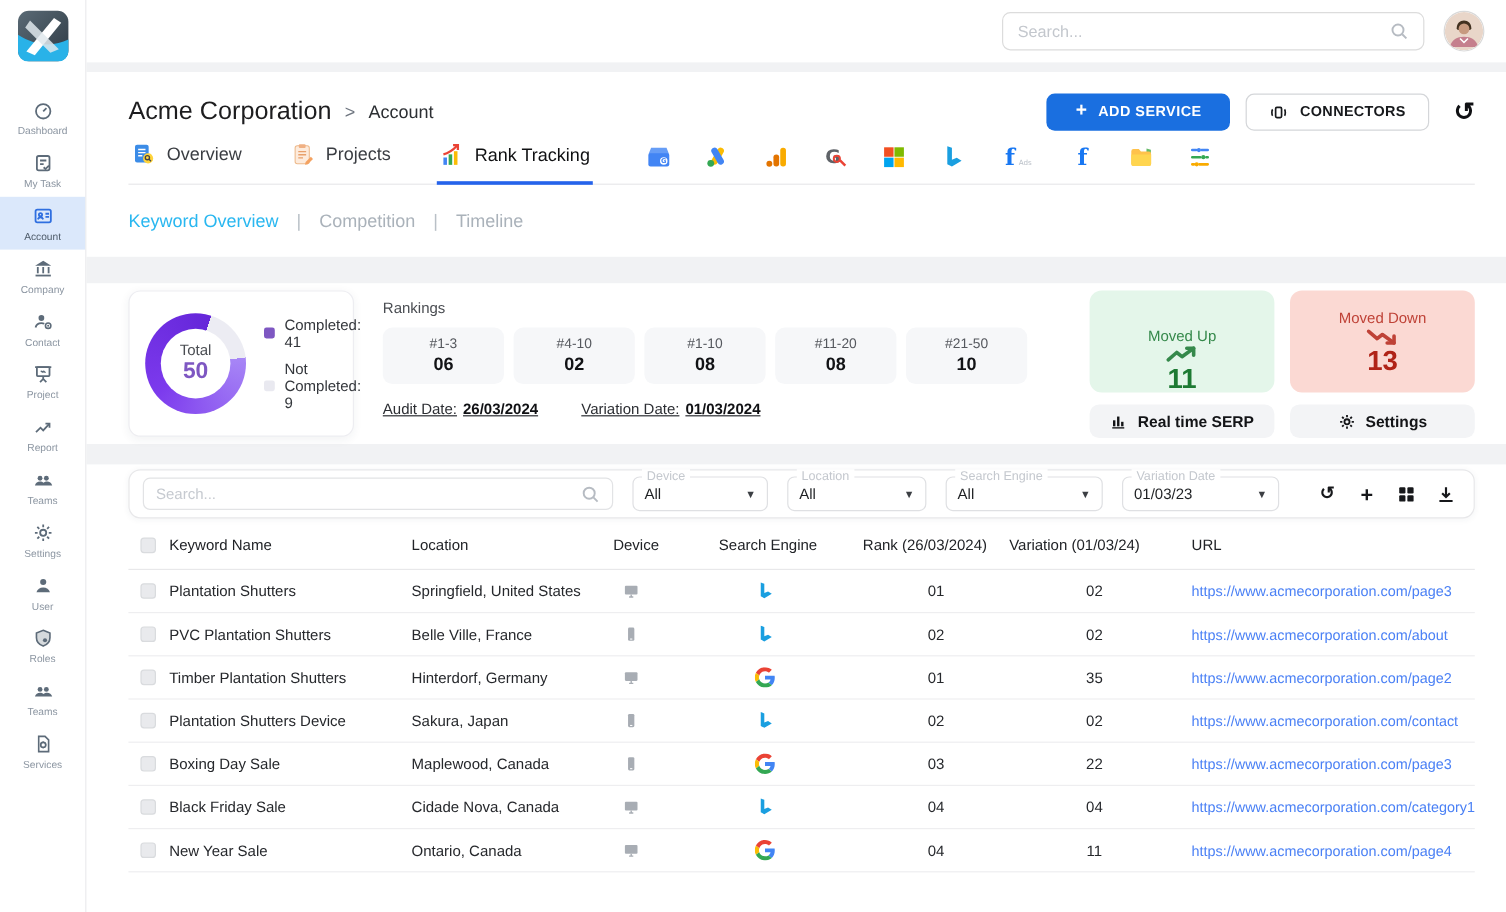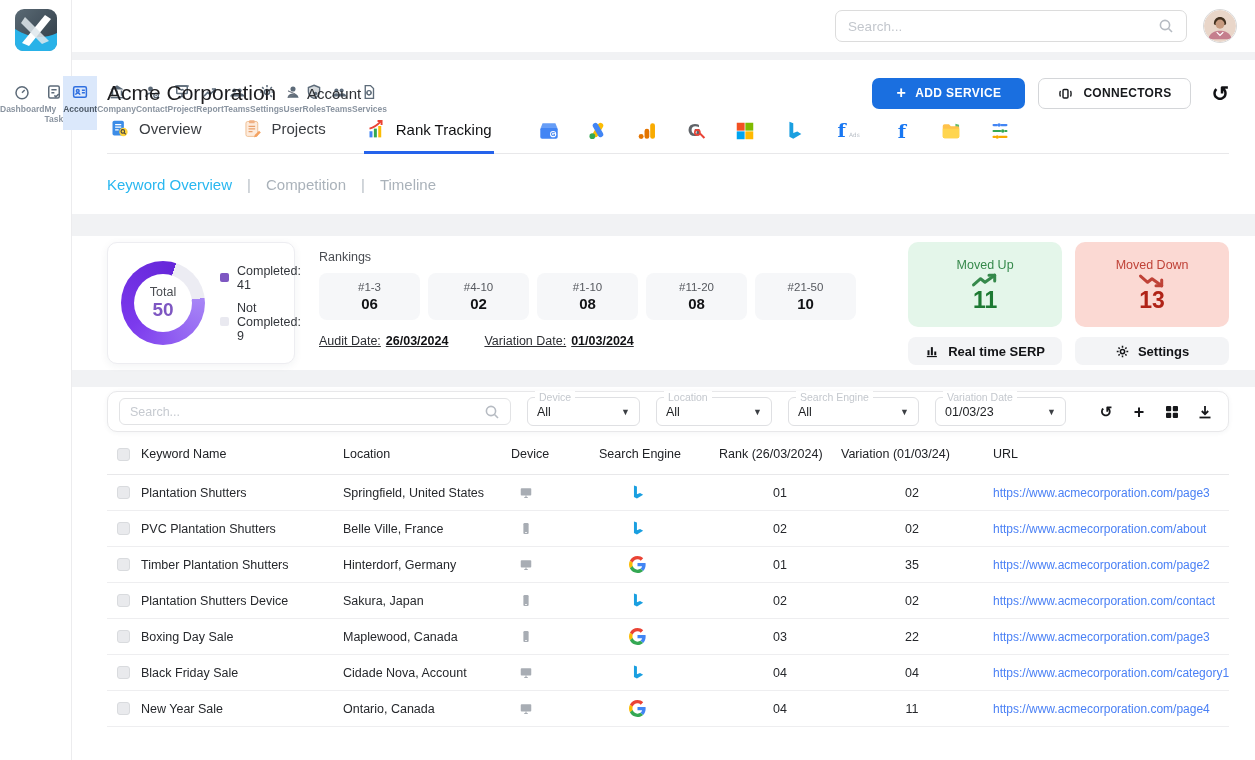--- a/index.html
+++ b/index.html
@@ -4,21 +4,21 @@
 <style>
   * { box-sizing: border-box; margin: 0; padding: 0; }
   html,body { width:1255px; height:760px; overflow:hidden; background:#fff;
     font-family:"Liberation Sans", sans-serif; color:#222; }
   .app { display:flex; width:1255px; height:760px; }
 
   
   .sidebar { width:72px; flex:0 0 72px; border-right:1px solid #ececee; background:#fff;
     display:flex; flex-direction:column; align-items:center; }
   .logo { width:44px; height:44px; margin:8px 0 24px; cursor:pointer; }
-  .nav { width:100%; display:flex; flex-direction:row;font-weight:bold; }
+  .nav { width:100%; display:flex; flex-direction:column; }
   .nav-item { display:flex; flex-direction:column; align-items:center; gap:3px;
     padding:7px 0 6px; cursor:pointer; }
   .nav-item .nicon { width:18px; height:18px; color:#5d6b79; display:block; }
   .nav-item .nicon svg { width:100%; height:100%; }
   .nav-item .nlabel { font-size:8.5px; color:#8b95a1; }
   .nav-item.active { background:#dbe8fb; }
   .nav-item.active .nicon { color:#2f6fe0; }
   .nav-item.active .nlabel { color:#4d5a68; }
 
   
@@ -94,21 +94,21 @@
     flex-direction:column; align-items:center; justify-content:center; gap:2px; cursor:pointer; }
   .bucket-range { font-size:11.5px; color:#55585e; }
   .bucket-count { font-size:15px; font-weight:bold; color:#121316; }
   .audit-row { margin-top:14px; display:flex; gap:36px; font-size:12.5px; color:#2c2e33;text-decoration:underline; }
   .audit-row b { margin-left:5px; color:#101114; }
 
   .right-col { margin-left:auto; display:flex; flex-direction:column; }
   .move-row { display:flex; gap:13px; }
   .move-card { width:154px; height:85px; border-radius:10px; display:flex; flex-direction:column;
     align-items:center; justify-content:center; gap:1px; }
-  .move-card.up { background:#e4f6ea; color:#35894b; }
+  .move-card.up { background:#e4f6ea; color:#35894b;justify-content:flex-end; }
   .move-card.down { background:#fbd9d3; color:#bf4237; }
   .move-label { font-size:12.5px; }
   .move-arrow { width:30px; height:15px; }
   .move-arrow svg { width:100%; height:100%; }
   .move-value { font-size:23px; font-weight:bold; line-height:1; }
   .up .move-value { color:#1d7a33; }
   .down .move-value { color:#b02317; }
   .serp-row { display:flex; gap:13px; margin-top:10px; }
   .gbtn { width:154px; height:28px; background:#f3f4f6; border:none; border-radius:8px;
     display:flex; align-items:center; justify-content:center; gap:8px; font-size:13px; font-weight:bold;
@@ -674,21 +674,21 @@
                   <path fill="#34A853" d="M24 48c6.48 0 11.93-2.13 15.89-5.81l-7.73-6c-2.15 1.45-4.92 2.3-8.16 2.3-6.26 0-11.57-4.22-13.47-9.91l-7.98 6.19C6.51 42.62 14.62 48 24 48z"></path>
                 </svg>
               </span>
     <span class="num cell-rank">03</span>
     <span class="num cell-variation">22</span>
     <span class="cell-url"><a href="#">https://www.acmecorporation.com/page3</a></span>
   </div>
             <div class="trow">
     <span class="cb"></span>
     <span class="cell-keyword">Black Friday Sale</span>
-    <span class="cell-location">Cidade Nova, Account</span>
+    <span class="cell-location">Cidade Nova, Canada</span>
     <span class="dev-icon"><svg viewBox="0 0 24 24">
                   <rect x="3" y="4.5" width="18" height="12.5" rx="1.5" fill="currentColor"></rect>
                   <path d="M9 20.5h6M12 17v3.5" stroke="currentColor" stroke-width="2"></path>
                 </svg></span>
     <span class="eng-icon">
                 <svg viewBox="0 0 24 24">
                   <path d="M7 2l4.2 1.5v10.8l4.4-1.7 4.4 2.7-8.8 5.2L7 18.3z" fill="#1A9FE0"></path>
                 </svg>
               </span>
     <span class="num cell-rank">04</span>

